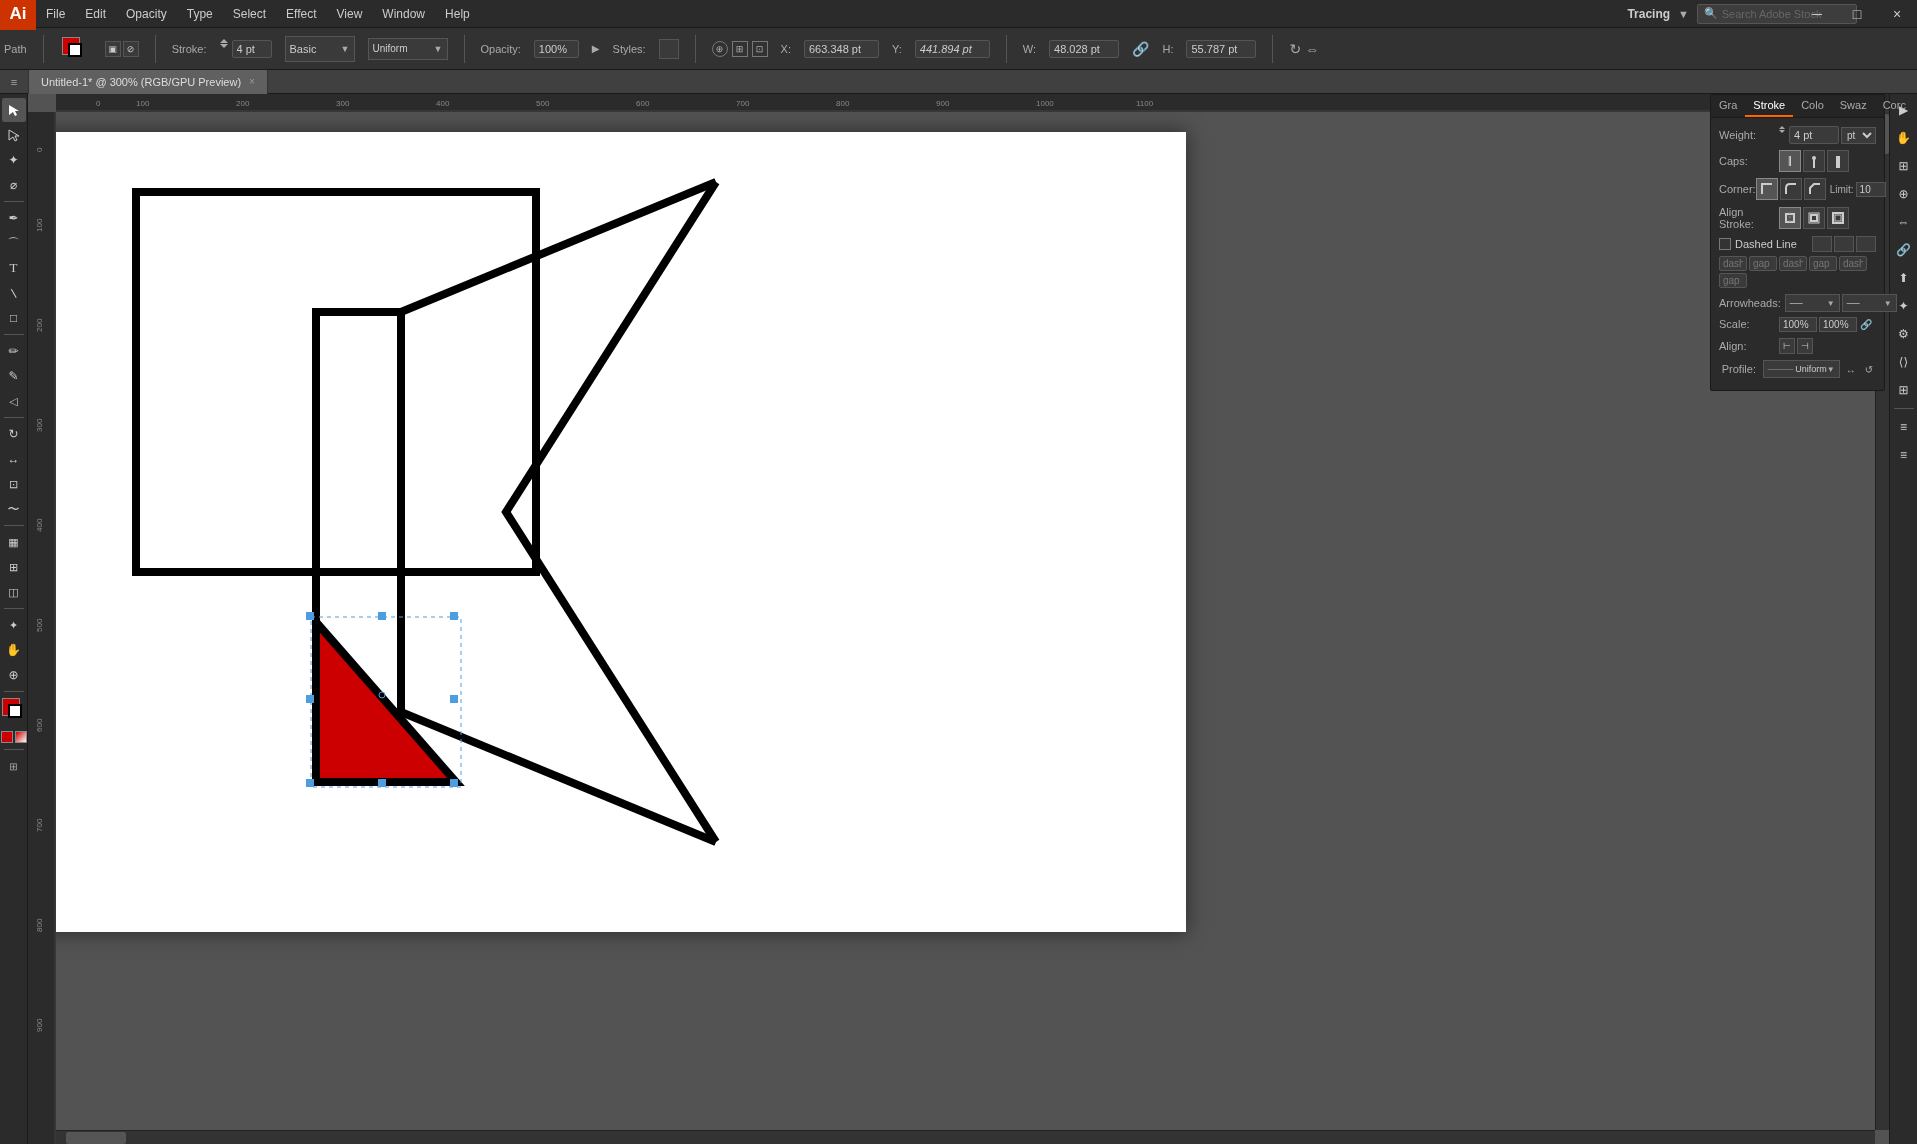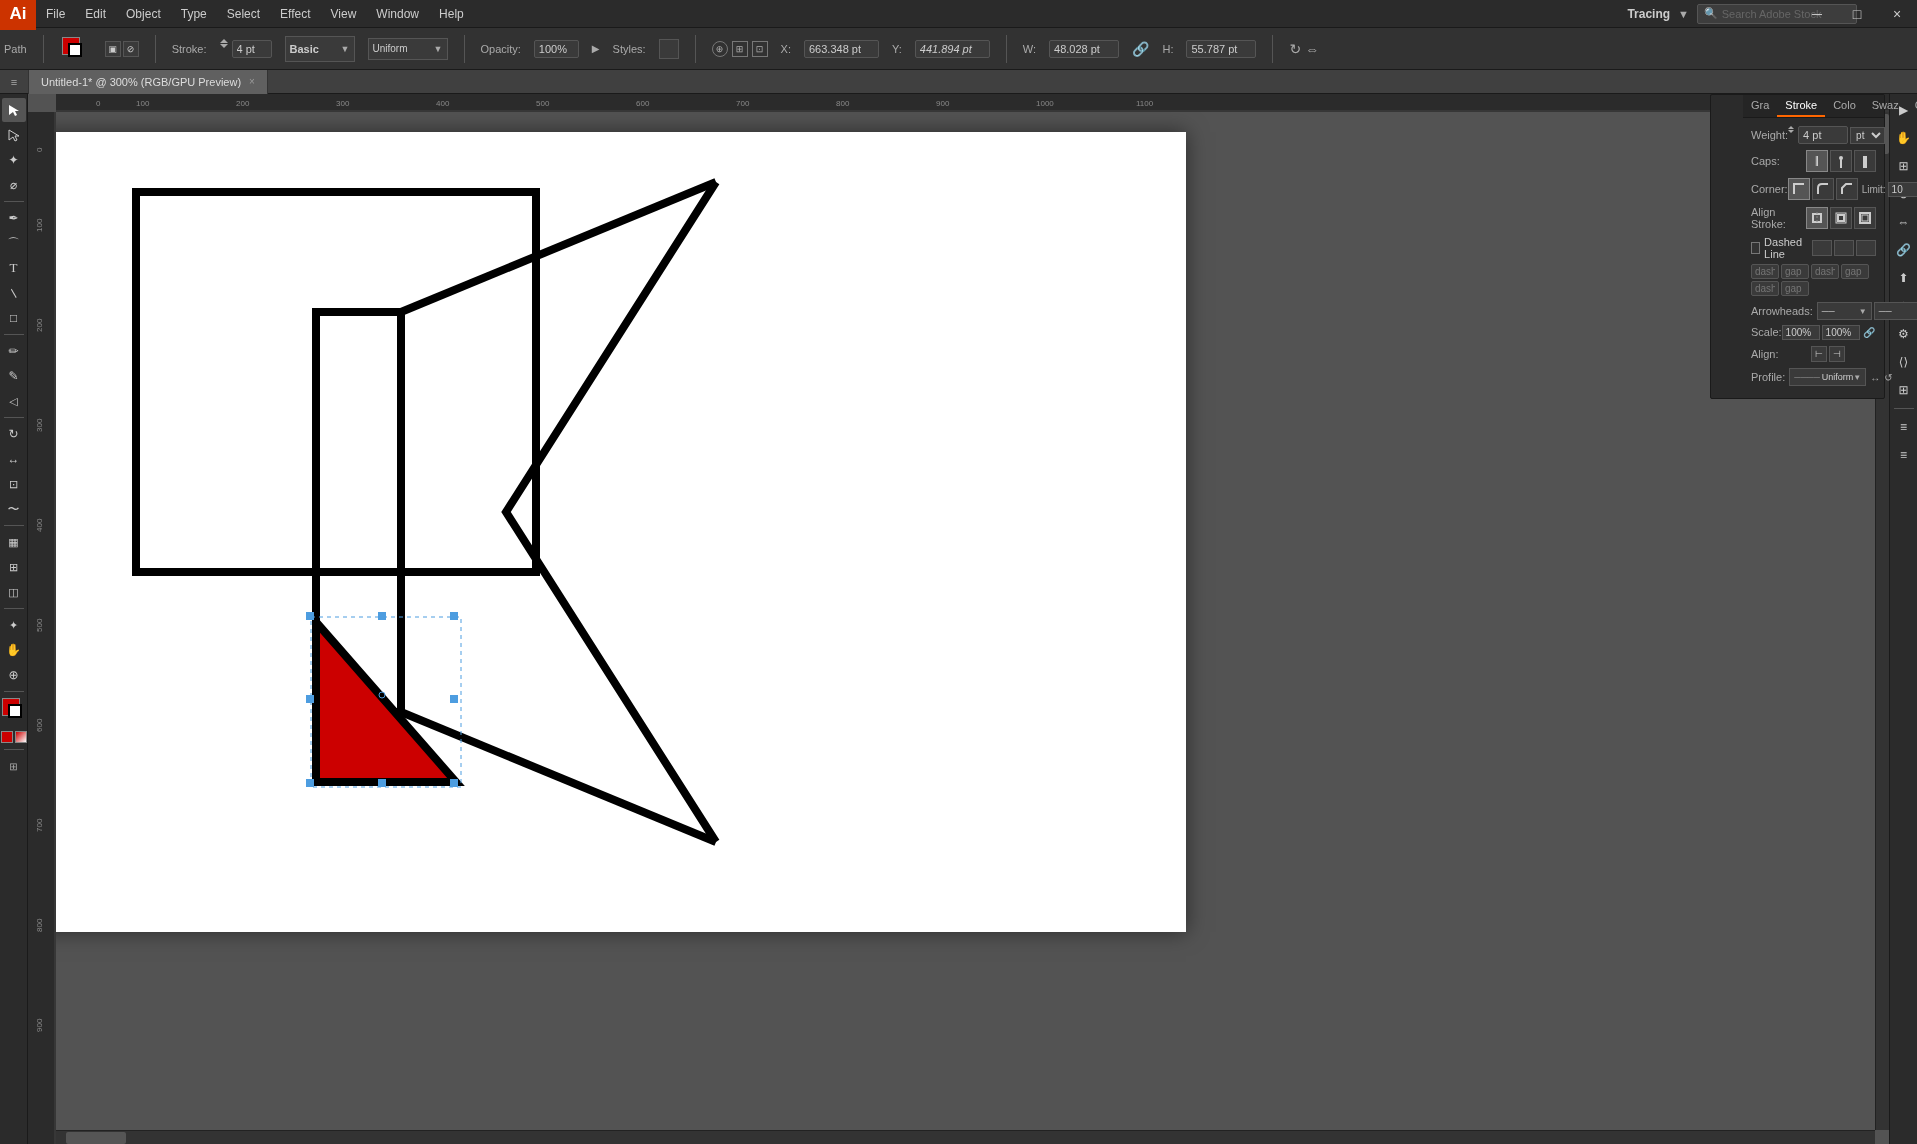--- a/index.html
+++ b/index.html
@@ -76,21 +76,21 @@
       padding: 4px 0; gap: 4px; border-left: 1px solid #1a1a1a; flex-shrink: 0;
     }
     .right-btn {
       width: 24px; height: 24px; display: flex; align-items: center; justify-content: center;
       color: #ccc; font-size: 12px; cursor: pointer;
     }
 
     
     #stroke-panel {
       position: absolute; right: 30px; top: 0; width: 170px; background: #2b2b2b;
-      border: 1px solid #1a1a1a; border-radius: 2px; padding-left: 32px;
+      border: 1px solid #1a1a1a; border-radius: 2px;
     }
     .panel-tabs { display: flex; background: #252525; border-bottom: 1px solid #1a1a1a; }
     .panel-tab { padding: 4px 8px; font-size: 11px; color: #aaa; cursor: pointer; }
     .panel-tab.active { color: #fff; border-bottom: 2px solid #f60; }
     .panel-body { padding: 8px; }
     .panel-row { display: flex; align-items: center; margin-bottom: 6px; font-size: 11px; color: #ccc; }
     .panel-label { width: 60px; color: #aaa; }
     .panel-input { background: #3a3a3a; border: 1px solid #555; border-radius: 2px; padding: 2px 4px; color: #ccc; font-size: 11px; width: 60px; }
     .cap-btns { display: flex; gap: 2px; }
     .cap-btn { width: 20px; height: 20px; background: #3a3a3a; border: 1px solid #555; display: flex; align-items: center; justify-content: center; font-size: 10px; cursor: pointer; }
@@ -111,21 +111,21 @@
     }
   </style>
 </head>
 <body>
 
 <div id="menu-bar">
   <div class="menu-logo">Ai</div>
   <div class="menu-items">
     <div class="menu-item">File</div>
     <div class="menu-item">Edit</div>
-    <div class="menu-item">Object</div>
+    <div class="menu-item">Opacity</div>
     <div class="menu-item">Type</div>
     <div class="menu-item">Select</div>
     <div class="menu-item">Effect</div>
     <div class="menu-item">View</div>
     <div class="menu-item">Window</div>
     <div class="menu-item">Help</div>
   </div>
   <div class="menu-right">
     <span class="tracing-label">Tracing</span>
     <span style="color:#aaa;font-size:11px;">▼</span>
@@ -160,21 +160,21 @@
   <span class="toolbar-label">Stroke:</span>
   <div style="display:flex;align-items:center;gap:2px;">
     <div style="width:10px;height:20px;display:flex;flex-direction:column;gap:1px;cursor:pointer;">
       <div style="width:0;height:0;border-left:4px solid transparent;border-right:4px solid transparent;border-bottom:4px solid #aaa;"></div>
       <div style="width:0;height:0;border-left:4px solid transparent;border-right:4px solid transparent;border-top:4px solid #aaa;"></div>
     </div>
     <input type="text" class="stroke-weight" value="4 pt" style="background: rgb(58, 58, 58); border: 1px solid rgb(85, 85, 85); color: rgb(204, 204, 204); font-size: 11px; padding: 2px 4px; width: 40px;">
   </div>
 
   <div style="display:flex;align-items:center;gap:2px;">
-    <div style="width:70px;height:22px;background:#3a3a3a;border:1px solid #555;display:flex;align-items:center;padding:12px 4px;cursor:pointer;font-weight:bold;">
+    <div style="width:70px;height:22px;background:#3a3a3a;border:1px solid #555;display:flex;align-items:center;padding:12px 4px;cursor:pointer;">
       <span style="font-size:11px;color:#ccc;">Basic</span>
       <span style="margin-left:auto;font-size:9px;color:#aaa;">▼</span>
     </div>
   </div>
 
   <div style="display:flex;align-items:center;gap:2px;">
     <div style="width:80px;height:22px;background:#3a3a3a;border:1px solid #555;display:flex;align-items:center;padding:0 4px;cursor:pointer;">
       <span style="font-size:10px;color:#ccc;white-space:nowrap;">Uniform</span>
       <span style="margin-left:auto;font-size:9px;color:#aaa;">▼</span>
     </div>

